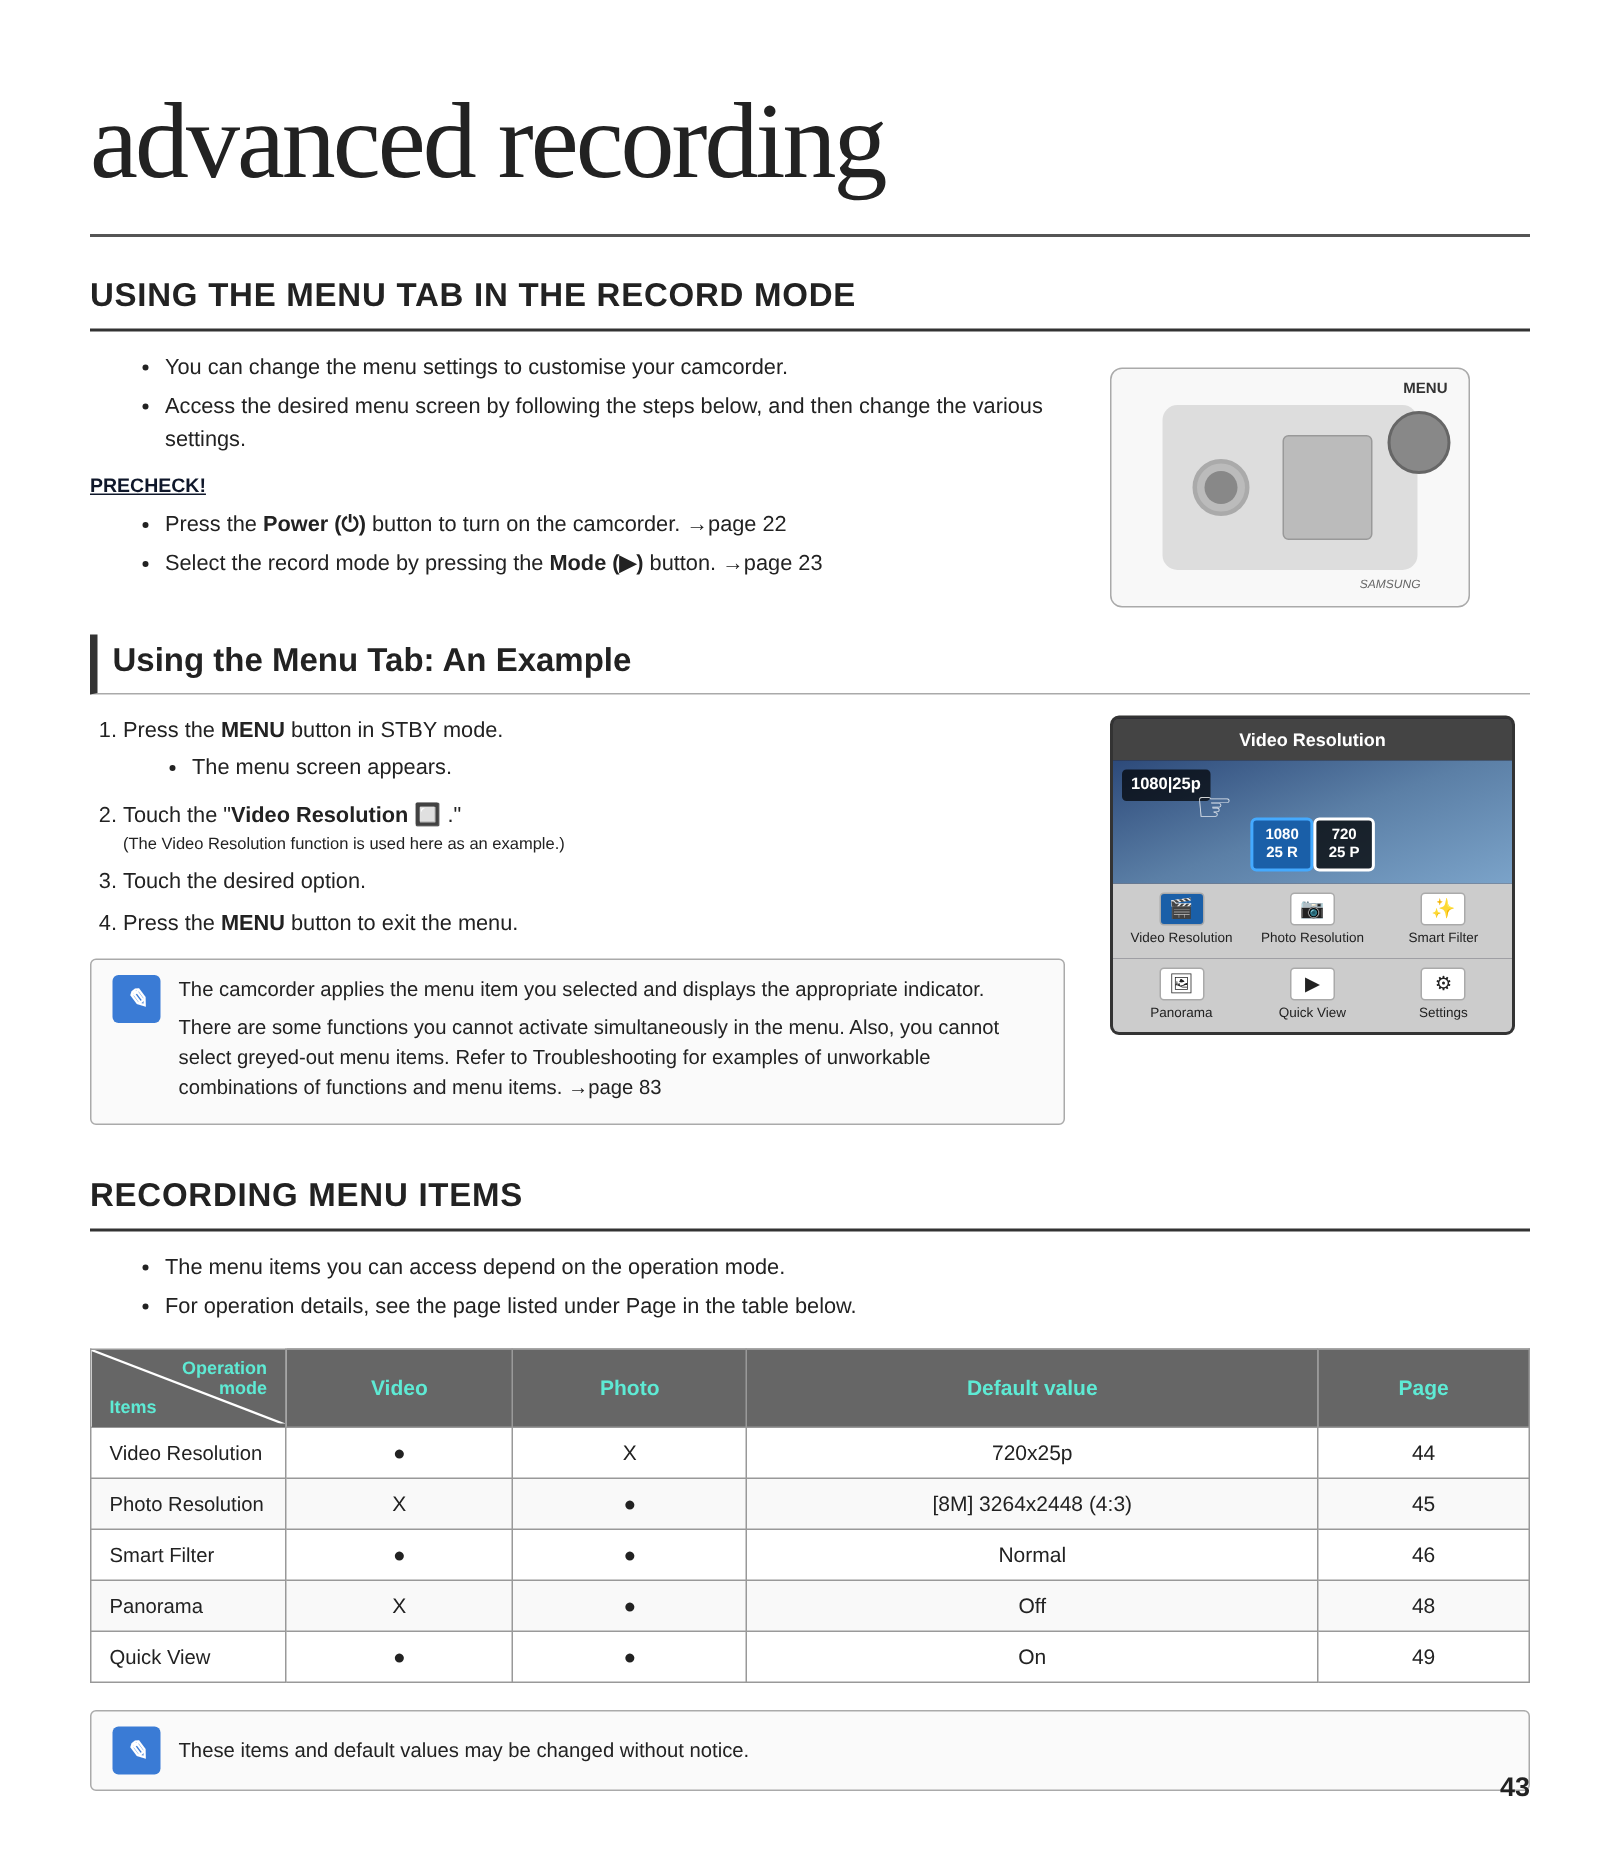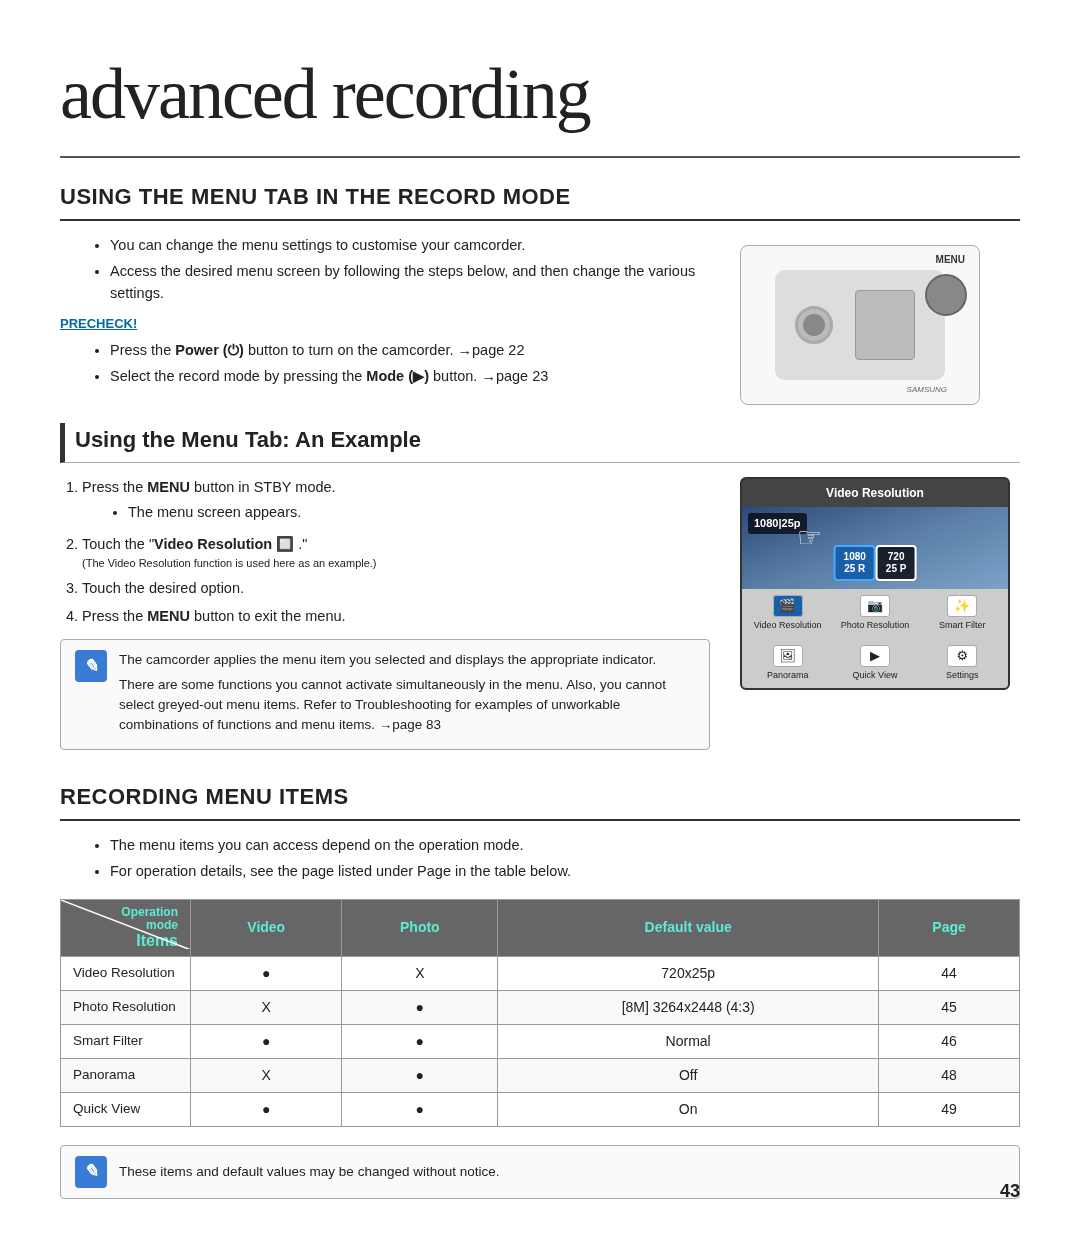--- a/index.html
+++ b/index.html
@@ -53,21 +53,21 @@
       margin-bottom: 10px;
     }
     ul.content-list li {
       margin-bottom: 4px;
       font-size: 14.5px;
       margin-left: 28px;
     }
 
     
     .precheck-label {
-      color: #0369a1;
+      color: #0f172a;
       font-weight: bold;
       font-size: 13px;
       text-decoration: underline;
       margin: 10px 0 6px 0;
       display: block;
     }
 
     
     .camera-box {
       border: 1.5px solid #aaa;
@@ -307,22 +307,22 @@
       position: relative;
       width: 130px;
       min-width: 130px;
     }
     .diag-top {
       text-align: right;
       font-size: 12px;
       line-height: 1.1;
     }
     .diag-bottom {
-      text-align: right;
-      font-size: 16px;
+      text-align: left;
+      font-size: 12px;
       line-height: 1.1;
     }
     .diag-line {
       position: absolute;
       top: 0; left: 0; right: 0; bottom: 0;
       pointer-events: none;
     }
 
     
     .avail-note {

